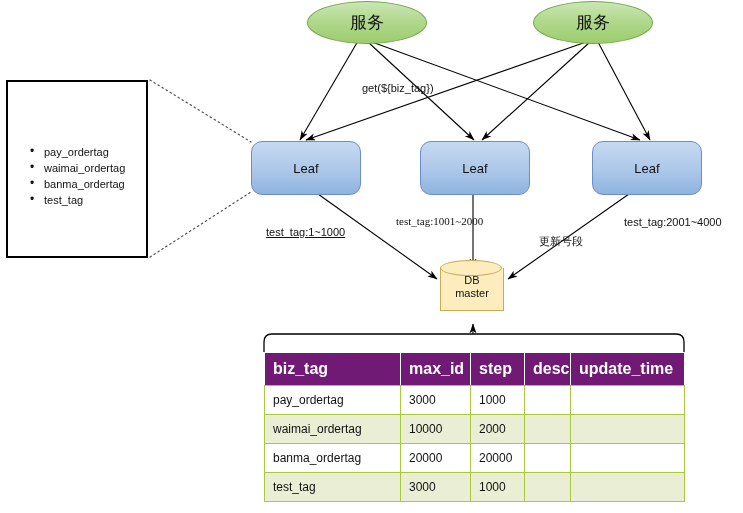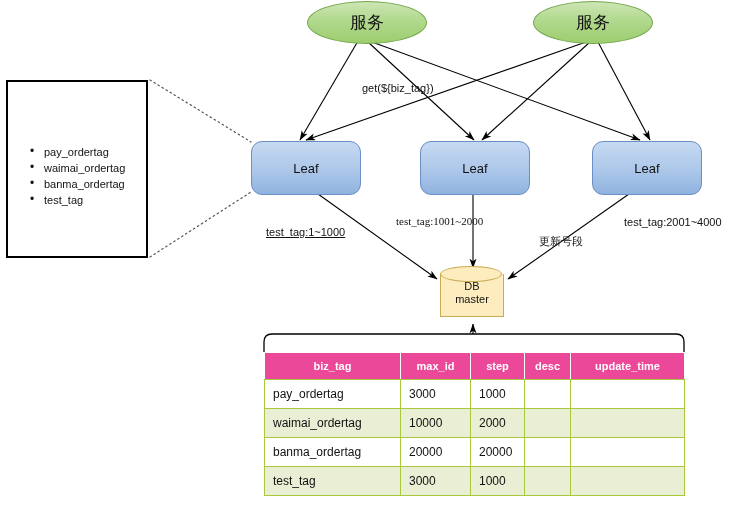--- a/index.html
+++ b/index.html
@@ -30,21 +30,21 @@
     width:108px;height:52px;
     border-radius:11px;
     border:1px solid #6b8ec4;
     background:linear-gradient(to bottom,#c6d9f1 0%,#afc9ea 50%,#8fb3e0 100%);
     display:flex;align-items:center;justify-content:center;
     font-size:13px;color:#111;
   }
   
   .db{
     position:absolute;
-    left:440px;top:266px;
+    left:440px;top:260px;
     width:64px;height:58px;
   }
   .db .body{
     position:absolute;left:0;top:8px;width:62px;height:42px;
     background:#fcecbe;border:1px solid #c9ab52;
     border-top:none;border-bottom-left-radius:31px/12px;border-bottom-right-radius:31px/12px;
   }
   .db .top{
     position:absolute;left:0;top:0px;width:62px;height:16px;
     background:#fcecbe;border:1px solid #c9ab52;border-radius:50%;
@@ -73,22 +73,22 @@
   
   .elabel{
     position:absolute;font-size:11px;color:#111;white-space:nowrap;
   }
   .elabel.cjk{font-family:"DejaVu Sans","Liberation Sans",sans-serif;}
 
   
   .tblwrap{position:absolute;left:264px;top:352px;width:420px;}
   table.dbt{border-collapse:collapse;width:420px;table-layout:fixed;}
   table.dbt th{
-    background:#ec4899;color:#fff;font-weight:bold;font-size:11px;
-    text-align:center;padding:7px 8px;border:1px solid #ffffff;
+    background:#701a75;color:#fff;font-weight:bold;font-size:16px;
+    text-align:left;padding:7px 8px;border:1px solid #ffffff;
     border-bottom:1px solid #a9c93c;
   }
   table.dbt td{
     font-size:12px;color:#111;padding:7px 8px;
     border:1px solid #a9c93c;background:#fff;
   }
   table.dbt tr.alt td{background:#e9eed4;}
   col.c1{width:136px;} col.c2{width:70px;} col.c3{width:54px;}
   col.c4{width:46px;} col.c5{width:114px;}
 </style>

